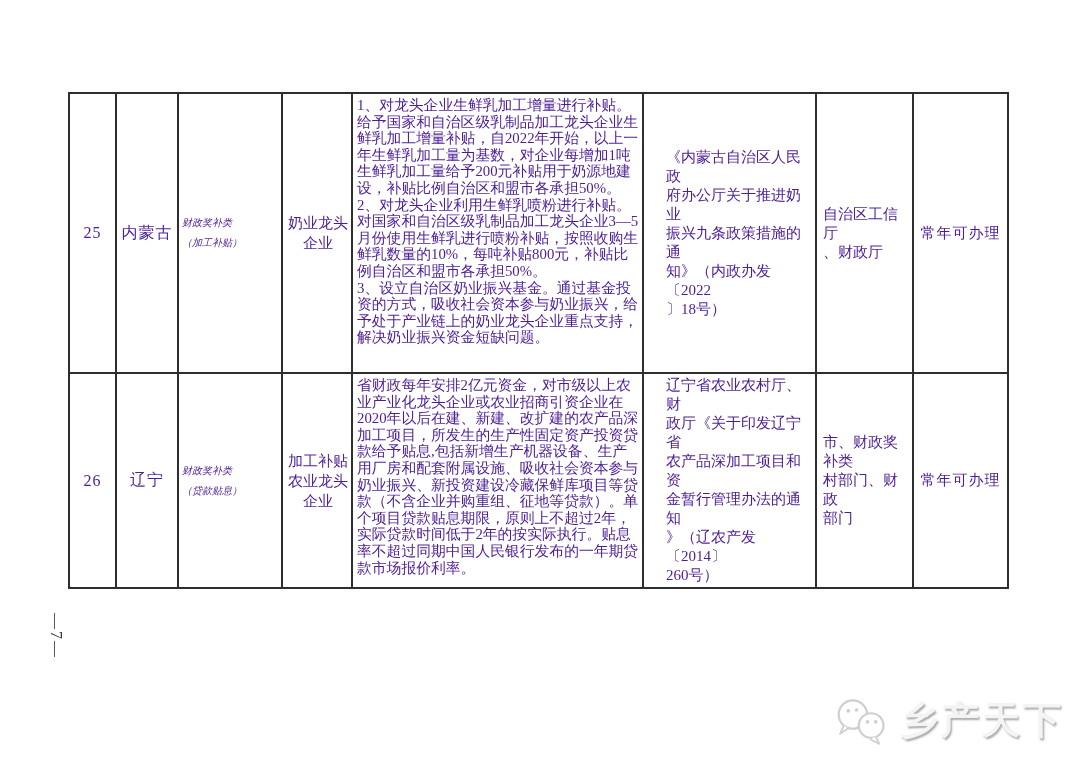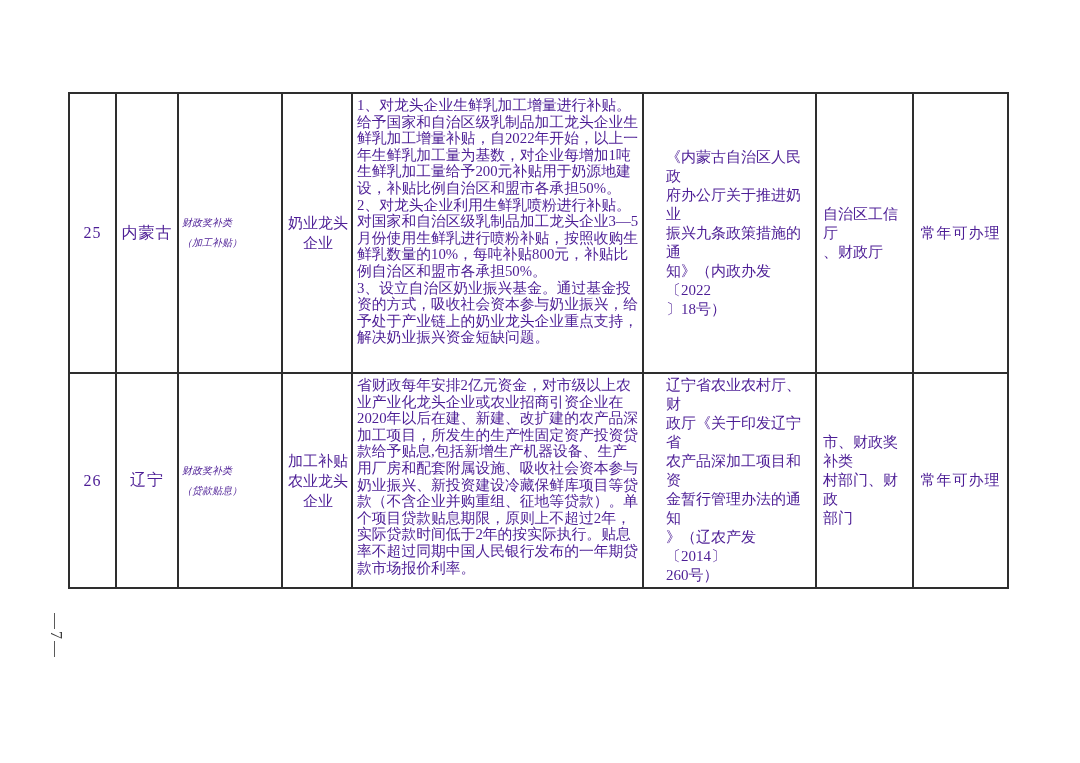--- a/index.html
+++ b/index.html
@@ -113,14 +113,29 @@
         <td class="cell-dept">市、财政奖补类
 村部门、财政
 部门</td>
         <td class="cell-time">常年可办理</td>
       </tr>
     </tbody>
   </table>
 
   <div class="page-number">—7—</div>
 
+  <div class="watermark">
+    <span class="wm-icon">
+      <svg width="64" height="50" viewBox="0 0 70 54">
+        <circle cx="25" cy="20" r="15.5" fill="none" stroke="#cfcfcf" stroke-width="2.4"></circle>
+        <path d="M15 32 L11 41 L20 35" fill="#ffffff" stroke="#cfcfcf" stroke-width="2" stroke-linejoin="round"></path>
+        <circle cx="20" cy="16" r="2" fill="#cfcfcf"></circle>
+        <circle cx="29" cy="15" r="2" fill="#cfcfcf"></circle>
+        <circle cx="45" cy="32" r="13.5" fill="#ffffff" stroke="#cfcfcf" stroke-width="2.4"></circle>
+        <path d="M50 44 L54 52 L44 47" fill="#ffffff" stroke="#cfcfcf" stroke-width="2" stroke-linejoin="round"></path>
+        <circle cx="41" cy="28" r="2" fill="#cfcfcf"></circle>
+        <circle cx="50" cy="28" r="2" fill="#cfcfcf"></circle>
+      </svg>
+    </span>
+    <span class="wm-text">乡产天下</span>
+  </div>
 
 </div>
 
 </body></html>

